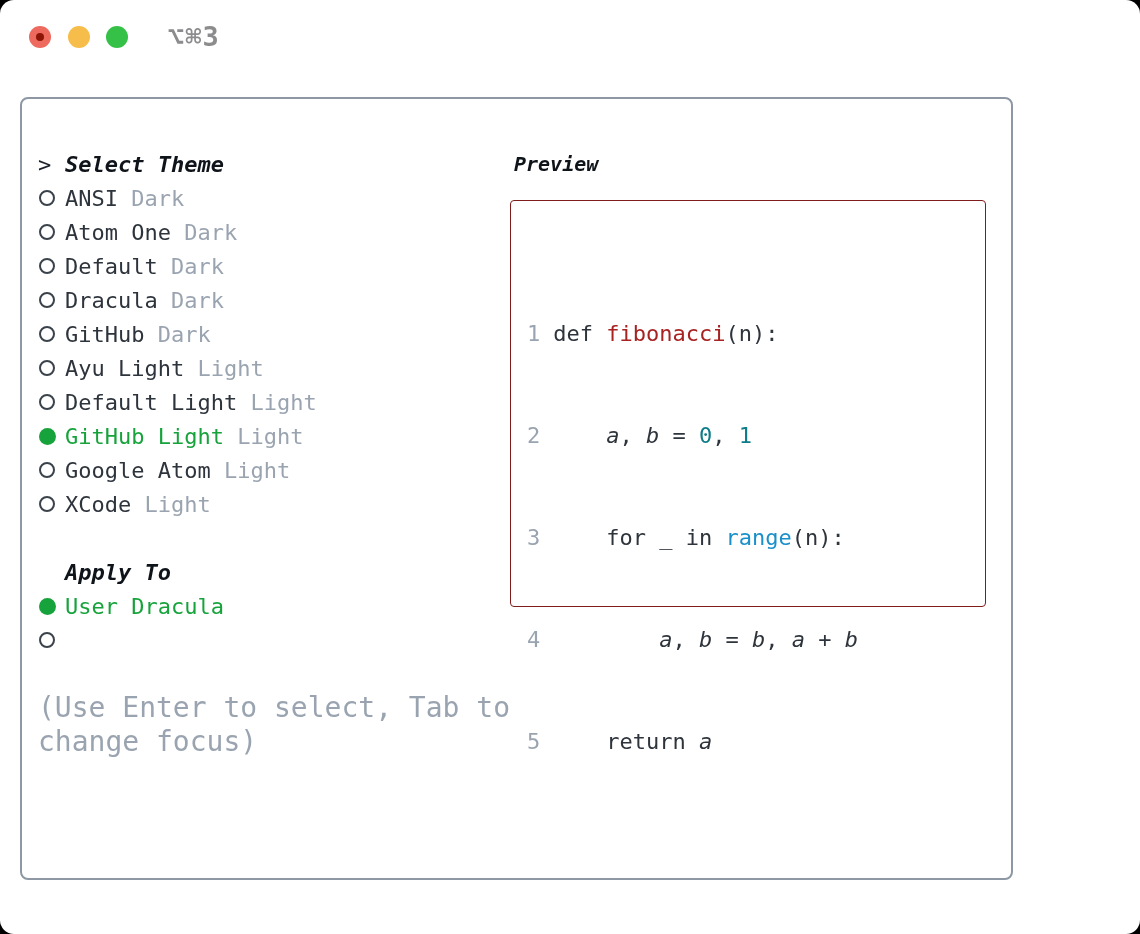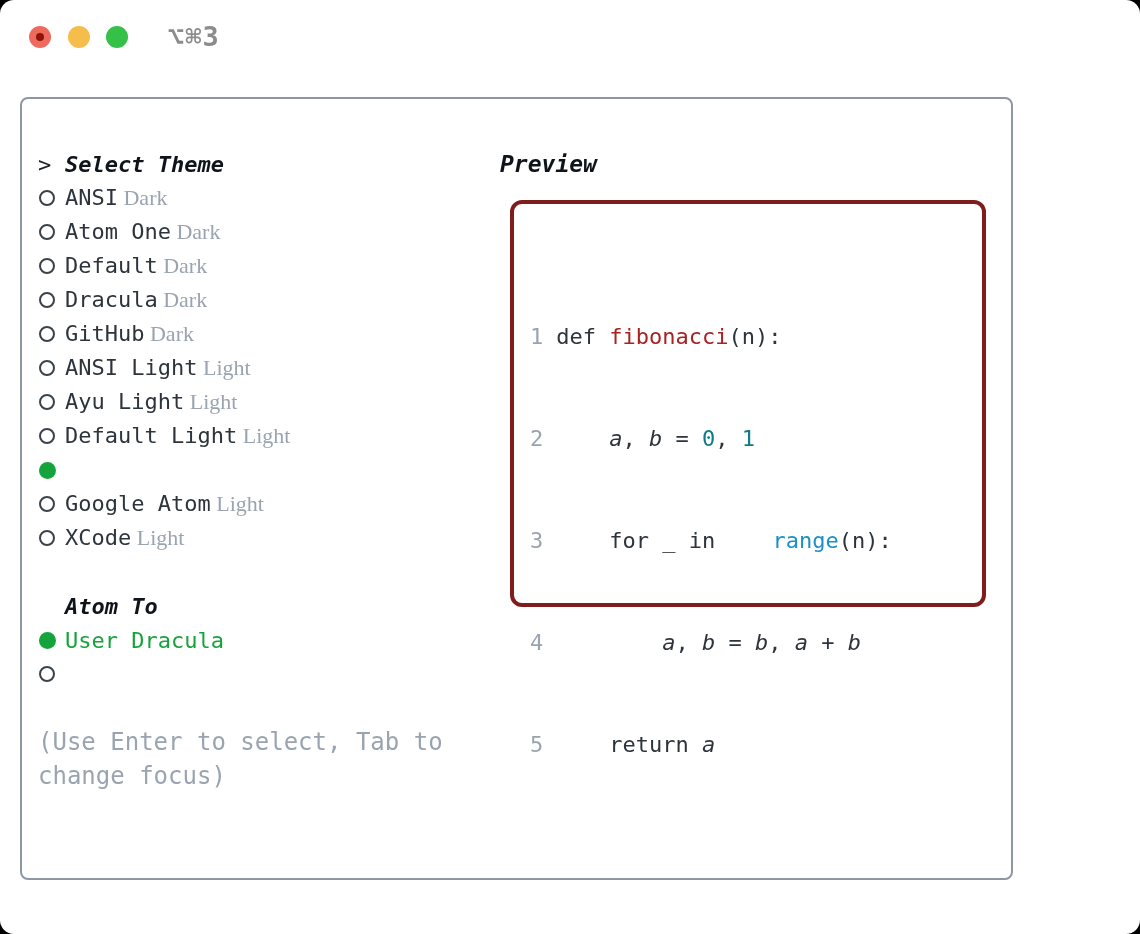--- a/index.html
+++ b/index.html
@@ -32,40 +32,40 @@
   .row{display:flex;align-items:center;height:34px;white-space:pre;}
   .marker{width:27px;flex:none;display:flex;align-items:center;}
   .cursor-ch{color:#1a212a;}
   .radio{
     width:12px;height:12px;border:2.5px solid #3a424b;border-radius:50%;
     margin-left:1px;box-sizing:content-box;
   }
   .radio.on{width:17px;height:17px;border:none;background:#17a33b;}
   .bold-title{font-weight:bold;color:#0f141a;font-style:italic;}
   .item-name{color:#2e343c;}
-  .item-suffix{color:#9aa4b0;font-family:Liberation Serif, serif;}
+  .item-suffix{color:#9aa4b0;}
   .sel .item-name{color:#17a33b;}
   .spacer{height:34px;}
-  .help{color:#9aa4b0;line-height:34px;font-size:24px;}
+  .help{color:#9aa4b0;line-height:34px;font-size:28px;}
   
-  .preview-title{position:absolute;left:478px;top:48px;height:34px;
-    display:flex;align-items:center;font-size:23px;}
+  .preview-title{position:absolute;left:492px;top:48px;height:34px;
+    display:flex;align-items:center;font-size:20px;}
   .preview-box{
     position:absolute;left:488px;top:101px;width:476px;height:407px;
-    border:4px solid #7f1d1d;border-radius:12px;box-sizing:border-box;
+    border:1px solid #7f1d1d;border-radius:4px;box-sizing:border-box;
   }
   .code{
     padding:48px 0 0 16px;font-size:22px;line-height:34px;white-space:pre;
     color:#2e343c;
   }
   .cl{height:34px;}
   .ln{color:#9aa4b0;display:inline-block;min-width:13px;margin-right:13px;}
   .t-func{color:#a82222;}
   .t-num{color:#0e7c88;}
-  .t-builtin{color:#1b8fc9;margin-left:44px;}
+  .t-builtin{color:#1b8fc9;}
   .t-var{font-style:italic;}
 </style>
 </head>
 <body>
 
 <div class="window">
 
   <div class="dot dot-close"></div>
   <div class="dot dot-min"></div>
   <div class="dot dot-zoom"></div>
@@ -95,47 +95,44 @@
       <div class="row">
         <span class="marker"><span class="radio"></span></span>
         <span><span class="item-name">Dracula</span><span class="item-suffix"> Dark</span></span>
       </div>
       <div class="row">
         <span class="marker"><span class="radio"></span></span>
         <span><span class="item-name">GitHub</span><span class="item-suffix"> Dark</span></span>
       </div>
       <div class="row">
         <span class="marker"><span class="radio"></span></span>
-        <span><span class="item-name">ANSI Light</span><span class="item-suffix"> Light</span></span>
-      </div>
-      <div class="row">
-        <span class="marker"><span class="radio"></span></span>
         <span><span class="item-name">Ayu Light</span><span class="item-suffix"> Light</span></span>
       </div>
       <div class="row">
         <span class="marker"><span class="radio"></span></span>
         <span><span class="item-name">Default Light</span><span class="item-suffix"> Light</span></span>
       </div>
       <div class="row sel">
         <span class="marker"><span class="radio on"></span></span>
+        <span><span class="item-name">GitHub Light</span><span class="item-suffix"> Light</span></span>
       </div>
       <div class="row">
         <span class="marker"><span class="radio"></span></span>
         <span><span class="item-name">Google Atom</span><span class="item-suffix"> Light</span></span>
       </div>
       <div class="row">
         <span class="marker"><span class="radio"></span></span>
         <span><span class="item-name">XCode</span><span class="item-suffix"> Light</span></span>
       </div>
 
       <div class="spacer"></div>
 
       <div class="row">
         <span class="marker"></span>
-        <span class="bold-title">Atom To</span>
+        <span class="bold-title">Apply To</span>
       </div>
       <div class="row sel">
         <span class="marker"><span class="radio on"></span></span>
         <span><span class="item-name">User Dracula</span></span>
       </div>
       <div class="row">
         <span class="marker"><span class="radio"></span></span>
       </div>
 
       <div class="spacer"></div>

